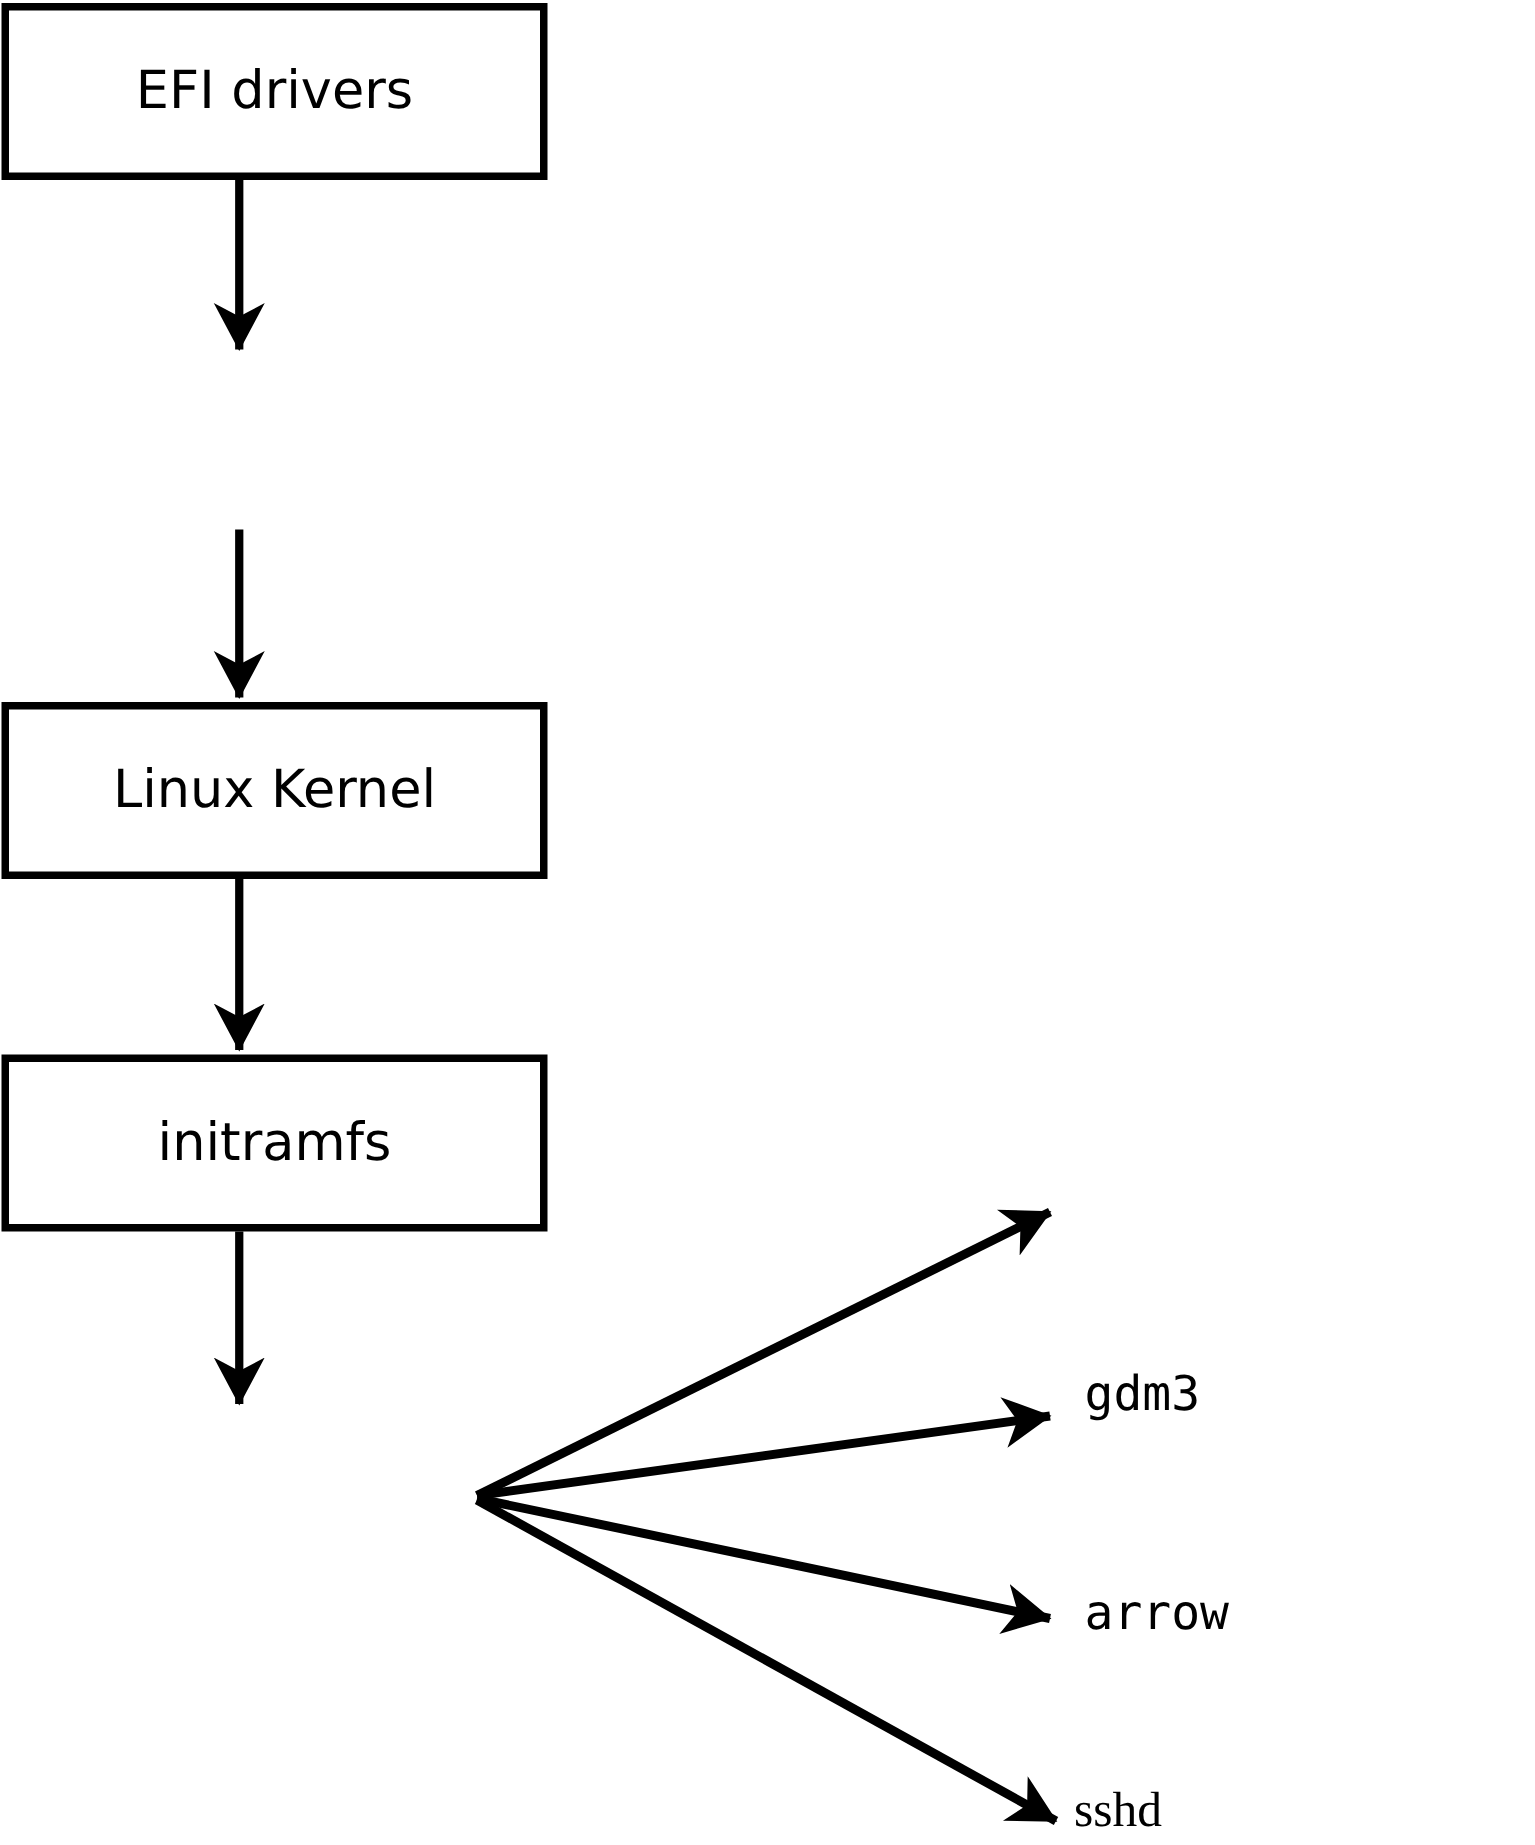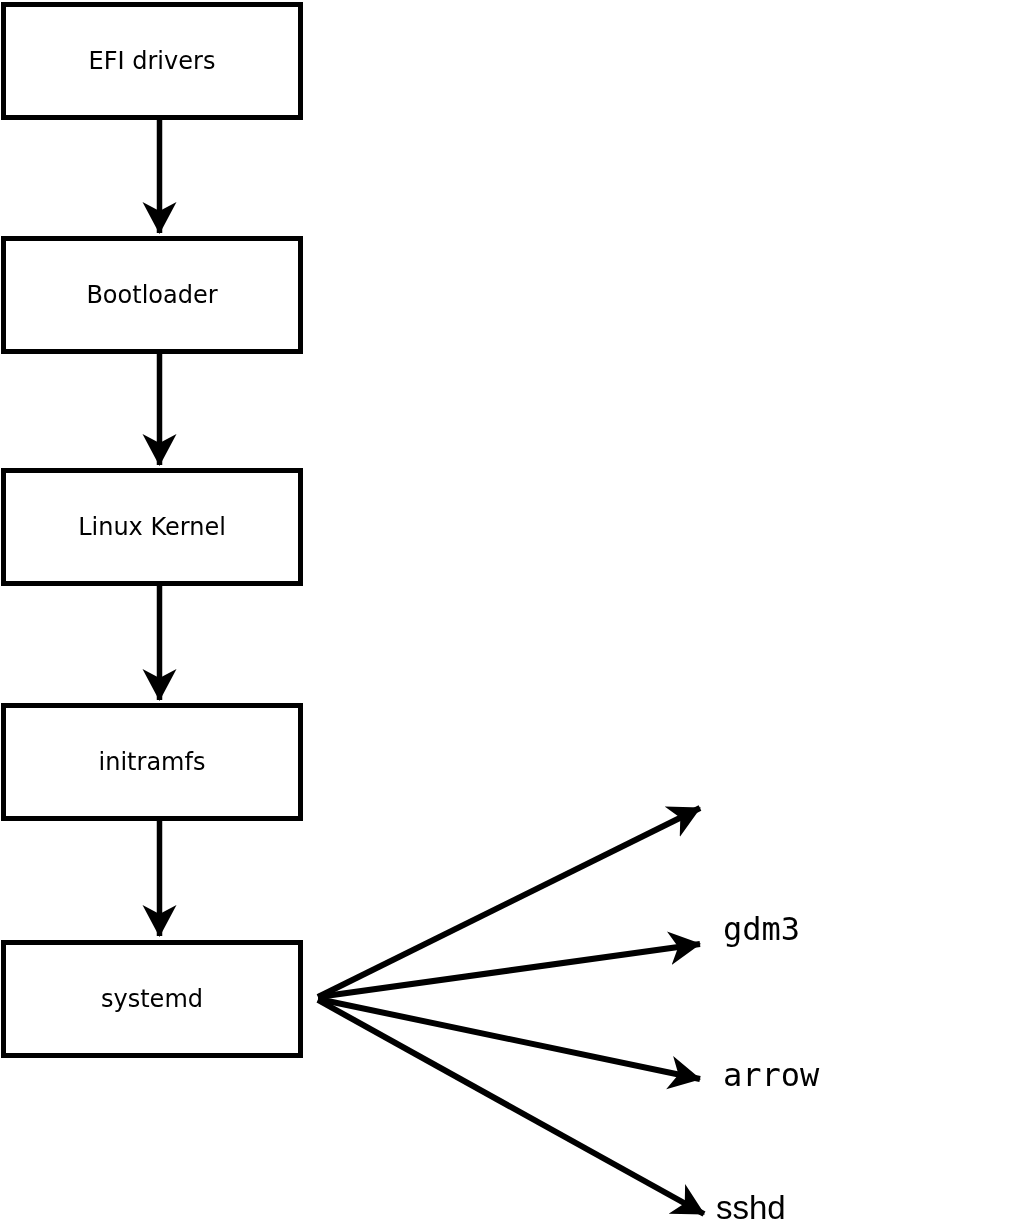--- a/index.html
+++ b/index.html
@@ -14,29 +14,29 @@
   }
   .arrows-layer {
     position: absolute;
     left: 0; top: 0;
     width: 1023px; height: 1230px;
   }
   .arrows-layer line { stroke: #000000; }
   .box {
     position: absolute;
     left: 1px;
-    width: 302px;
+    width: 364px;
     height: 118px;
     box-sizing: border-box;
     border: 5px solid #000000;
     background: #ffffff;
     display: flex;
     align-items: center;
     justify-content: center;
-    font-size: 24px;
+    font-size: 35px;
     line-height: 1.1;
     white-space: nowrap;
     text-align: right;
   }
   .box-efi        { top: 2px; }
   .box-bootloader { top: 236px; }
   .box-kernel     { top: 468px; }
   .box-initramfs  { top: 703px; }
   .box-systemd    { top: 940px; }
   .note {
@@ -51,21 +51,21 @@
     font-family: "DejaVu Sans Mono", monospace;
     font-size: 32px;
     line-height: 1.2;
     white-space: nowrap;
   }
   .proc-journal { left: 724px; top: 772px; }
   .proc-gdm3    { left: 723px; top: 910px; }
   .proc-getty   { left: 723px; top: 1056px; }
   .proc-sshd    {
     left: 716px; top: 1188px;
-    font-family: Liberation Sans, sans-serif;
+    font-family: Liberation Serif, serif;
     font-size: 33px;
     text-align: center;
   }
 </style>
 </head>
 <body>
 
 <div class="canvas">
 
   <svg class="arrows-layer" width="1023" height="1230" viewBox="0 0 1023 1230" xmlns="http://www.w3.org/2000/svg">
@@ -82,31 +82,25 @@
 
     <line x1="318" y1="997" x2="700" y2="808" stroke-width="6" marker-end="url(#ah)"></line>
     <line x1="318" y1="997" x2="700" y2="944" stroke-width="6" marker-end="url(#ah)"></line>
     <line x1="318" y1="999" x2="700" y2="1079" stroke-width="6" marker-end="url(#ah)"></line>
     <line x1="318" y1="1000" x2="704" y2="1214" stroke-width="6" marker-end="url(#ah)"></line>
   </svg>
 
   <div class="box box-efi">
     <span>EFI drivers</span>
   </div>
-  <div class="box box-bootloader">
-    <span>Bootloader</span>
-  </div>
   <div class="box box-initramfs">
     <span>initramfs</span>
   </div>
   <div class="box box-kernel">
     <span>Linux Kernel</span>
-  </div>
-  <div class="box box-systemd">
-    <span>systemd</span>
   </div>
 
 
   <div class="proc proc-gdm3">gdm3</div>
   <div class="proc proc-getty">arrow</div>
   <div class="proc proc-sshd">sshd</div>
 
 </div>
 
 </body></html>

